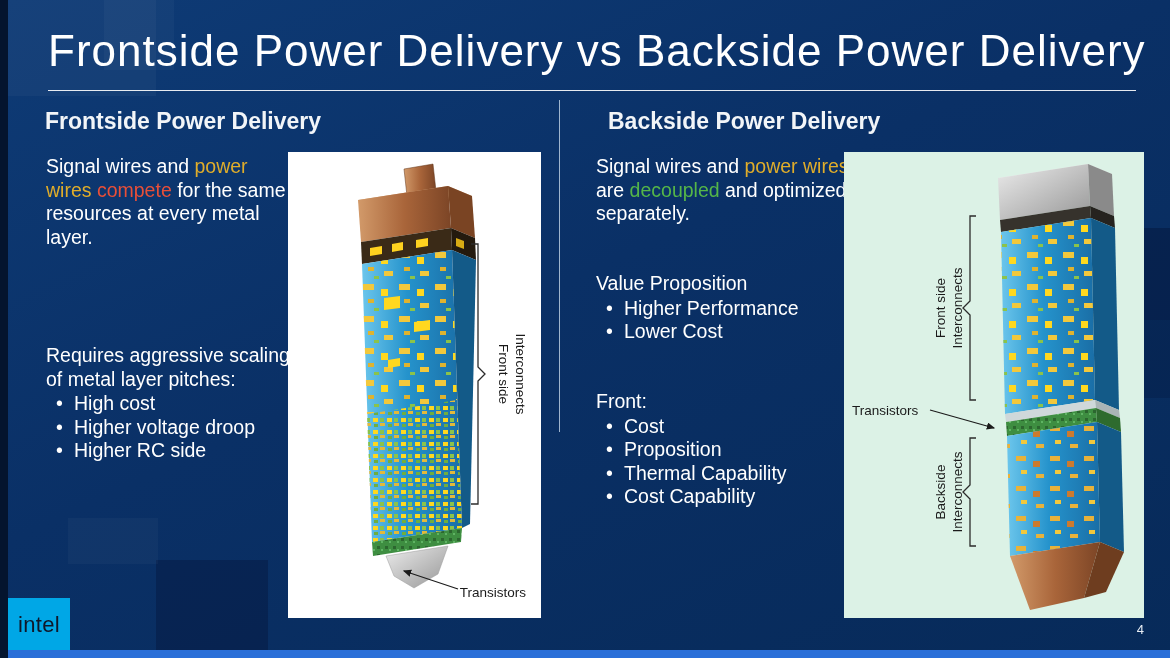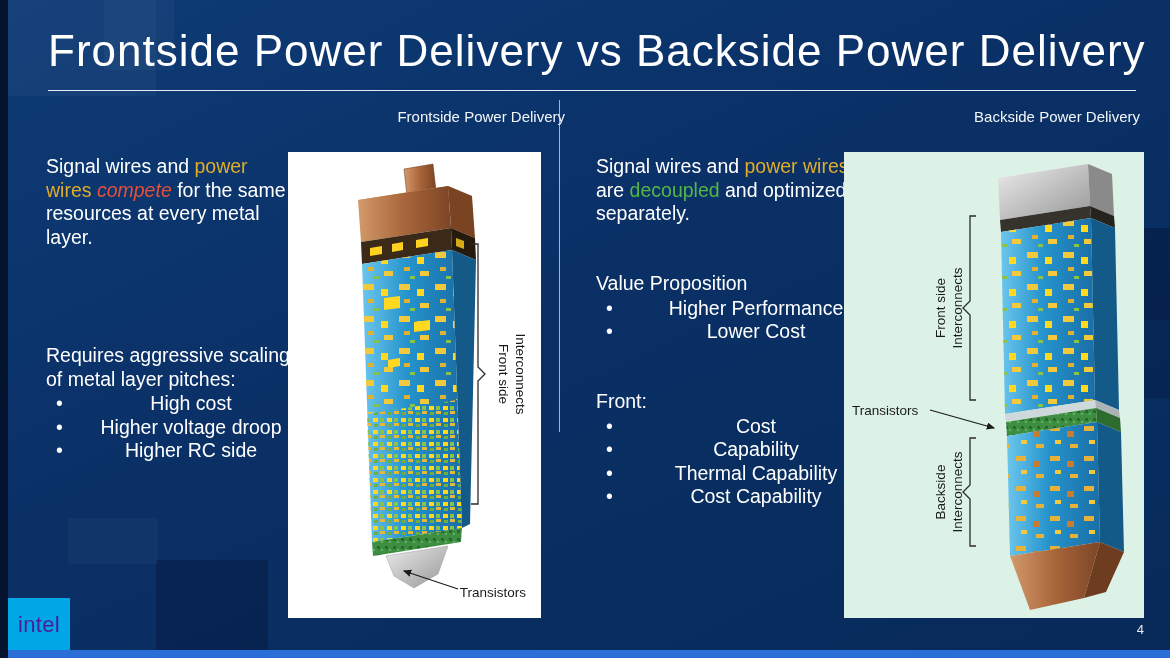--- a/index.html
+++ b/index.html
@@ -12,49 +12,49 @@
   .deco-2 { left:96px; top:0; width:70px; height:70px; background:rgba(255,255,255,0.03); }
   .deco-3 { left:1123px; top:228px; width:47px; height:92px; background:rgba(0,0,25,0.25); }
   .deco-4 { left:1058px; top:320px; width:112px; height:78px; background:rgba(0,0,25,0.15); }
   .deco-5 { left:148px; top:560px; width:112px; height:98px; background:rgba(0,0,25,0.22); }
   .deco-6 { left:60px; top:518px; width:90px; height:46px; background:rgba(255,255,255,0.03); }
 
   .slide-title { position:absolute; left:40px; top:26px; font-size:44px; font-weight:400;
                  letter-spacing:1px; white-space:nowrap; color:#ffffff; }
   .title-rule { position:absolute; left:40px; right:42px; top:90px; height:1px; background:rgba(255,255,255,0.9); }
 
-  .col-heading { position:absolute; top:108px; font-size:15px; font-weight:400; text-align:right; color:#f2f5f8; }
+  .col-heading { position:absolute; top:108px; font-size:23px; font-weight:700; text-align:left; color:#f2f5f8; }
   .heading-left { left:37px; width:520px; }
   .heading-right { left:600px; width:532px; }
   .col-divider { position:absolute; left:551px; top:100px; width:1px; height:332px; background:rgba(210,225,240,0.75); }
 
   .body-text { font-size:19.5px; line-height:1.21; color:#ffffff; }
   .accent-yellow { color:#e0ad2a; }
-  .accent-red { color:#e84f38;font-style:italic; }
+  .accent-red { color:#e84f38; }
   .accent-green { color:#55b648; }
 
   .block-intro-left { position:absolute; left:38px; top:155px; width:250px; }
   .block-requires   { position:absolute; left:38px; top:344px; width:262px; }
   .block-intro-right{ position:absolute; left:588px; top:155px; width:268px; }
   .block-vp         { position:absolute; left:588px; top:272px; width:292px; }
   .block-risks      { position:absolute; left:588px; top:390px; width:292px; }
 
   ul.bullets { list-style:none; margin-top:1px; }
-  ul.bullets li { position:relative; padding-left:28px; line-height:23.5px;text-align:center; }
+  ul.bullets li { position:relative; padding-left:28px; line-height:23.5px; }
   ul.bullets li::before { content:"\2022"; position:absolute; left:10px; }
 
   .figure { position:absolute; top:152px; height:466px; }
   .figure-left  { left:280px; width:253px; background:#ffffff; }
   .figure-right { left:836px; width:300px; background:#dcf2e6; }
   .figure svg { display:block; width:100%; height:100%; }
   svg text { font-family:"Liberation Sans", sans-serif; }
 
   .intel-logo { position:absolute; left:0; top:598px; width:62px; height:54px; background:#00a7e6;
                 display:flex; align-items:center; justify-content:center; }
-  .intel-logo span { font-size:22px; color:#4c1d95; letter-spacing:0.3px; }
+  .intel-logo span { font-size:22px; color:#0f172a; letter-spacing:0.3px; }
   .page-number { position:absolute; right:34px; top:622px; font-size:13px; color:#e8edf4; }
   .bottom-bar { position:absolute; left:0; bottom:0; width:100%; height:8px; background:#2a6fd8; }
 </style>
 </head>
 <body>
 
 <div class="slide">
 
   <div class="deco deco-1"></div>
   <div class="deco deco-2"></div>
@@ -165,21 +165,21 @@
     <ul class="bullets body-text">
       <li>Higher Performance</li>
       <li>Lower Cost</li>
     </ul>
   </div>
 
   <div class="block-risks">
     <p class="body-text">Front:</p>
     <ul class="bullets body-text">
       <li>Cost</li>
-      <li>Capability</li>
+      <li>Proposition</li>
       <li>Thermal Capability</li>
       <li>Cost Capability</li>
     </ul>
   </div>
 
   <div class="figure figure-right">
     <svg viewBox="0 0 300 466">
       <g>
         <polygon points="154,26 244,12 268,22 178,36" fill="#efefef"></polygon>
         <polygon points="154,26 244,12 246,54 156,68" fill="url(#gradSilver)"></polygon>

